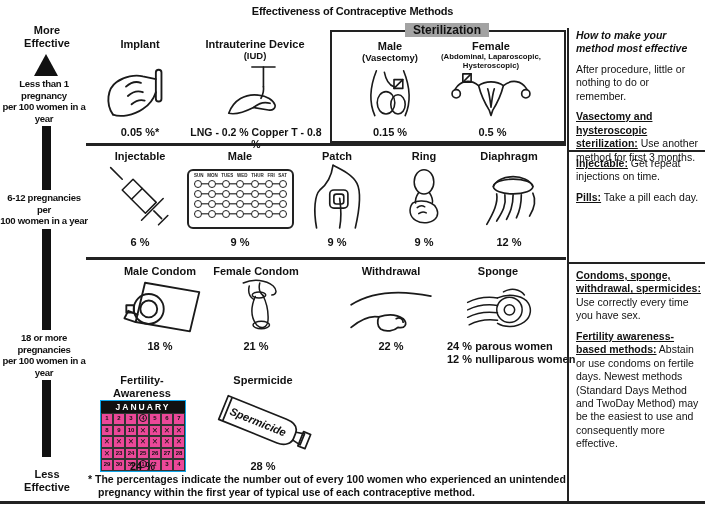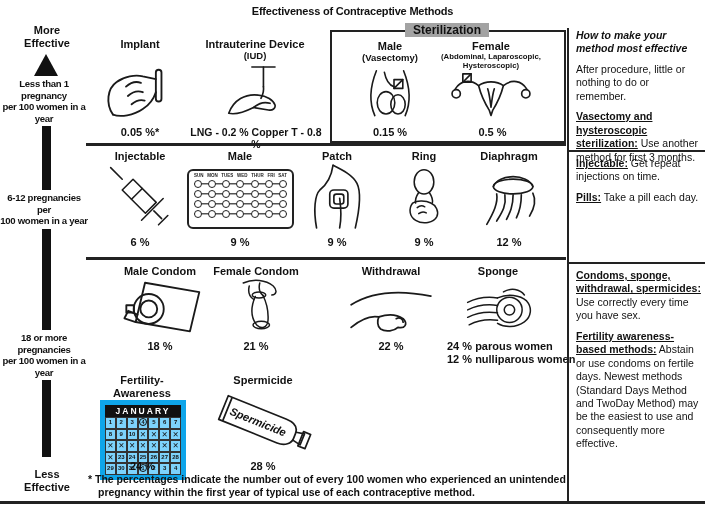--- a/index.html
+++ b/index.html
@@ -26,21 +26,21 @@
   svg.icon path,svg.icon line,svg.icon rect,svg.icon circle,svg.icon ellipse{
     stroke:#1a1a1a;fill:none;stroke-width:2;stroke-linecap:round;stroke-linejoin:round;}
   
   .pillpack{border:2px solid #222;border-radius:6px;padding:2px 5px 4px 5px;background:#fff;box-sizing:border-box;}
   .pill-day-row{display:flex;justify-content:space-between;margin-bottom:1px;}
   .pill-day{font-size:4.5px;font-weight:bold;color:#222;letter-spacing:0;}
   .pill-row{display:flex;justify-content:space-between;padding:1px 0;
             background:linear-gradient(#555,#555) center/100% 1.5px no-repeat;}
   .pill-circle{width:8px;height:8px;border:1.5px solid #222;border-radius:50%;background:#fff;box-sizing:border-box;}
   
-  .cal{border:5px solid #0ea5e9;background:#7dd3fc;box-sizing:border-box;}
+  .cal{border:1px solid #0ea5e9;background:#ec4899;box-sizing:border-box;}
   .cal-head{background:#111;color:#fff;font-weight:bold;font-size:8.5px;text-align:center;
             letter-spacing:2px;padding:1px 0;}
   .cal-grid{display:grid;grid-template-columns:repeat(7,1fr);}
   .cal-cell{border:0.5px solid #333;font-size:6px;font-weight:bold;height:9.5px;line-height:9.5px;
             text-align:center;overflow:hidden;}
   .cal-cell.crossed{font-size:7.5px;}
   .cal-cell .circ{display:inline-block;width:8px;height:8px;line-height:7.5px;border:1px solid #111;
                   border-radius:50%;box-sizing:border-box;font-size:5.5px;}
   
   .gcol{font-size:10.5px;line-height:1.28;color:#111;}

